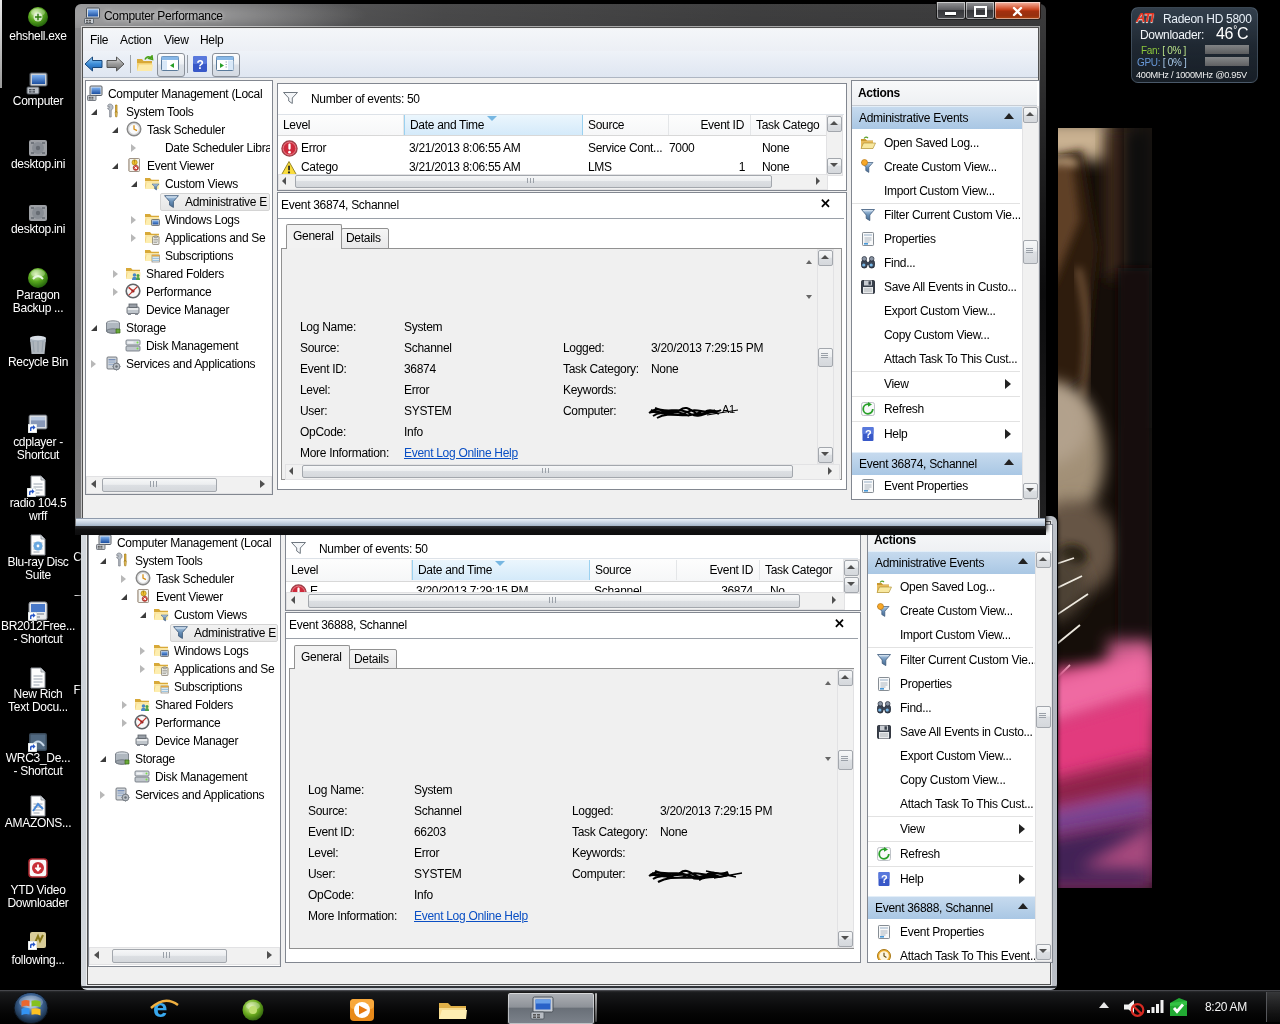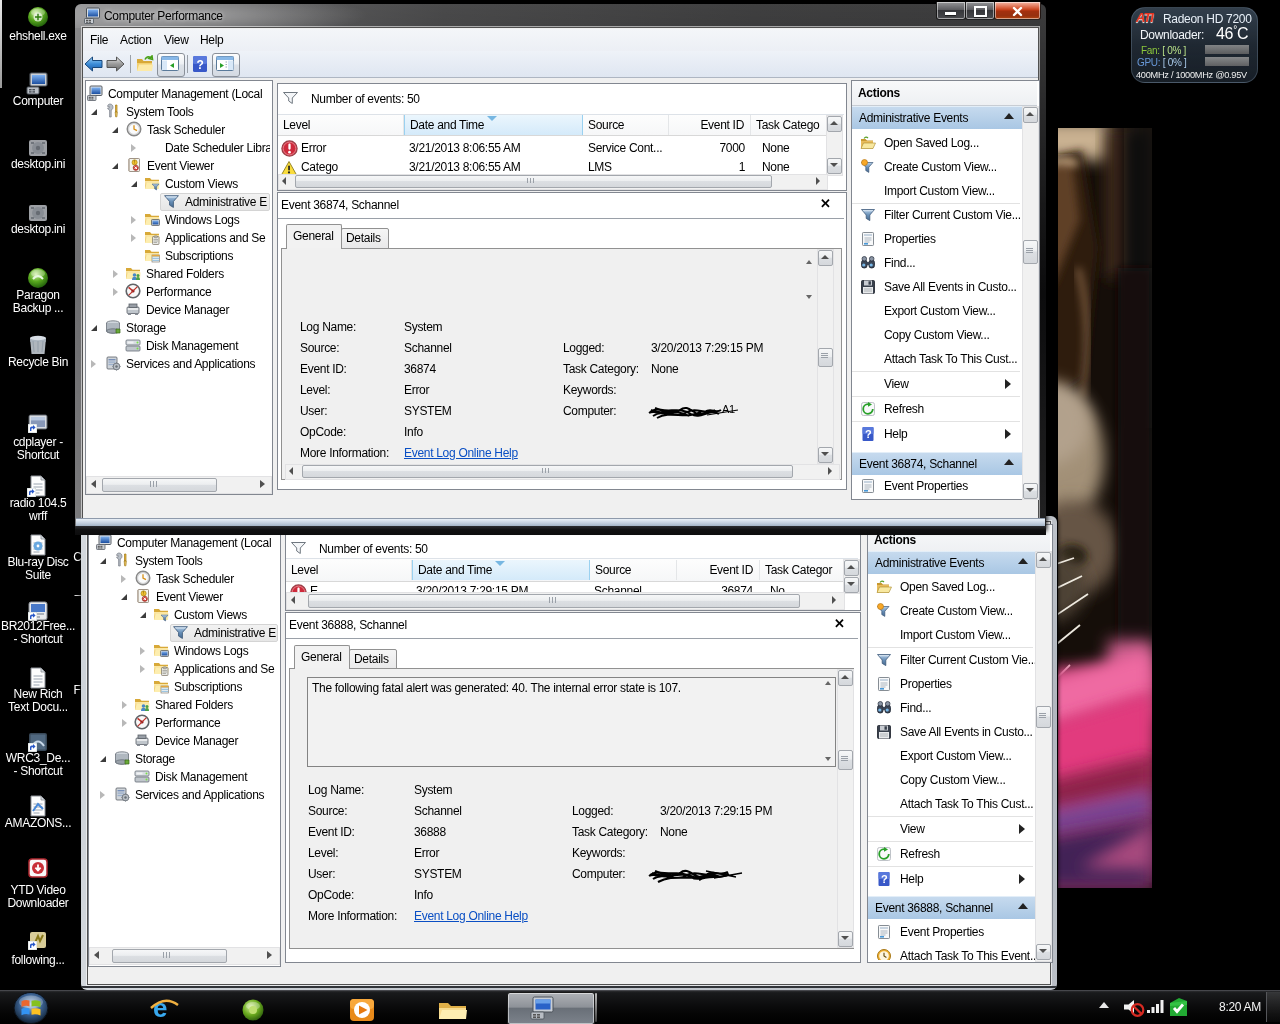--- a/index.html
+++ b/index.html
@@ -74,23 +74,23 @@
 <rect x="0" y="540" width="132" height="220" fill="#cc3d78" filter="url(#b2)"></rect>
 <path d="M0,560 L132,520 L132,565 L0,608 Z" fill="#ef6ba2" filter="url(#b2)"></path>
 <path d="M0,606 L132,566 L132,630 L0,664 Z" fill="#e23a7e" filter="url(#b2)"></path>
 <path d="M0,660 L132,628 L132,662 L0,690 Z" fill="#8e2148" filter="url(#b2)"></path>
 <path d="M0,688 L132,660 L132,692 L0,716 Z" fill="#7a4492" filter="url(#b2)"></path>
 <path d="M0,714 L132,690 L132,760 L0,760 Z" fill="#432457" filter="url(#b2)"></path>
 <path d="M60,740 L132,696 L132,742 Z" fill="#a8487e" filter="url(#b2)"></path>
 </svg>
 </div>
 
-<div class="a" style="left:1131px;top:7px;width:125px;height:74px;background:linear-gradient(rgba(96,118,138,.38),rgba(56,70,86,.25) 52%,rgba(28,36,46,.15)),rgba(26,34,44,.85);border-radius:14px;border:1px solid rgba(110,130,150,.4)">
+<div class="a" style="left:1131px;top:7px;width:125px;height:74px;background:linear-gradient(rgba(96,118,138,.38),rgba(56,70,86,.25) 52%,rgba(28,36,46,.15)),rgba(26,34,44,.85);border-radius:7px;border:1px solid rgba(110,130,150,.4)">
  <div class="a" style="left:4px;top:2px;font-size:13px;font-weight:bold;font-style:italic;color:#e8321e;letter-spacing:-1px;text-shadow:0 1px 1px #fff">ATI</div>
- <div class="a" style="left:31px;top:4px;font-size:12px;color:#e8f0f8">Radeon HD 7200</div>
+ <div class="a" style="left:31px;top:4px;font-size:12px;color:#e8f0f8">Radeon HD 5800</div>
  <div class="a" style="left:8px;top:20px;font-size:12px;color:#f2f6fa">Downloader:</div>
  <div class="a" style="left:84px;top:16px;font-size:16px;color:#fff">46<span style="font-size:10px;vertical-align:6px">°</span>C</div>
  <div class="a" style="left:9px;top:37px;font-size:10px;color:#8cc83c">Fan: <span style="color:#b8e088">[ 0% ]</span></div>
  <div class="a" style="left:5px;top:49px;font-size:10px;color:#6898d8">GPU: <span style="color:#a8c8e8">[ 0% ]</span></div>
  <div class="a" style="left:73px;top:37px;width:44px;height:9px;background:linear-gradient(#9a9a9a,#6a6a6a);opacity:.8"></div>
  <div class="a" style="left:73px;top:49px;width:44px;height:9px;background:linear-gradient(#a0a0a0,#707070);opacity:.8"></div>
  <div class="a" style="left:4px;top:62px;font-size:10px;color:#f0f0f0;white-space:nowrap;transform:scale(.92);transform-origin:0 0">400MHz / 1000MHz @0.95V</div>
 </div>
 <div class="a" style="left:0;top:0;width:2px;height:88px;background:linear-gradient(#e8e8e8,#9a9a9a)"></div>
 
@@ -555,40 +555,37 @@
 <div class="a pane" style="left:285px;top:612px;width:574px;height:349px"></div>
 <div class="a" style="left:289px;top:618px">Event 36888, Schannel</div>
 <div class="a" style="left:834px;top:616px;font-size:13px;font-weight:bold">✕</div>
 <div class="a" style="left:286px;top:638px;width:572px;height:1px;background:#9aa0a8"></div>
 <div class="a" style="left:349px;top:649px;width:46px;height:20px;background:linear-gradient(#f5f5f5,#e8e8e9);border:1px solid #919191;border-radius:2px 2px 0 0"></div>
 <div class="a" style="left:354px;top:652px">Details</div>
 <div class="a gpane" style="left:289px;top:668px;width:563px;height:279px;border-color:#919191"></div>
 <div class="a" style="left:294px;top:645px;width:54px;height:23px;background:#f2f2f2;border:1px solid #919191;border-bottom:none;border-radius:2px 2px 0 0"></div>
 <div class="a" style="left:301px;top:650px">General</div>
 <div class="a" style="left:295px;top:668px;width:53px;height:2px;background:#f1f1f1"></div>
-<div class="a" style="left:307px;top:677px;width:527px;height:88px;background:#f2f2f2;border:1px solid #838383;overflow:hidden">
-  <div style="padding:3px 10px 0 4px;line-height:14px">The following fatal alert was generated: 40. The internal error state is 107.</div>
-</div>
 <div class="a arr" style="left:825px;top:681px;border-left:3px solid transparent;border-right:3px solid transparent;border-bottom:4px solid #666"></div>
 <div class="a arr" style="left:825px;top:757px;border-left:3px solid transparent;border-right:3px solid transparent;border-top:4px solid #666"></div>
 <div class="a sbt" style="left:837px;top:669px;width:15px;height:277px"></div>
 <div class="a sbb" style="left:838px;top:670px;width:13px;height:14px"></div>
     <div class="a arr" style="left:841px;top:675px;border-left:4px solid transparent;border-right:4px solid transparent;border-bottom:4px solid #505050"></div>
 <div class="a sbb" style="left:838px;top:750px;width:13px;height:18px"></div>
     <div class="a" style="left:841px;top:758px;width:7px;height:1px;background:#9aa0a8;box-shadow:0 2px 0 #9aa0a8,0 -2px 0 #9aa0a8"></div>
 <div class="a sbb" style="left:838px;top:931px;width:13px;height:14px"></div>
     <div class="a arr" style="left:841px;top:936px;border-left:4px solid transparent;border-right:4px solid transparent;border-top:4px solid #505050"></div>
 <div class="a fld" style="left:308px;top:783px">Log Name:</div>
     <div class="a fld" style="left:414px;top:783px">System</div>
 <div class="a fld" style="left:308px;top:804px">Source:</div>
     <div class="a fld" style="left:414px;top:804px">Schannel</div>
 <div class="a fld" style="left:572px;top:804px">Logged:</div>
     <div class="a fld" style="left:660px;top:804px">3/20/2013 7:29:15 PM</div>
 <div class="a fld" style="left:308px;top:825px">Event ID:</div>
-    <div class="a fld" style="left:414px;top:825px">36888</div>
+    <div class="a fld" style="left:414px;top:825px">66203</div>
 <div class="a fld" style="left:572px;top:825px">Task Category:</div>
     <div class="a fld" style="left:660px;top:825px">None</div>
 <div class="a fld" style="left:308px;top:846px">Level:</div>
     <div class="a fld" style="left:414px;top:846px">Error</div>
 <div class="a fld" style="left:572px;top:846px">Keywords:</div>
 <div class="a fld" style="left:308px;top:867px">User:</div>
     <div class="a fld" style="left:414px;top:867px">SYSTEM</div>
 <div class="a fld" style="left:572px;top:867px">Computer:</div>
 <svg class="a" style="left:644px;top:858px" width="105" height="30">
       <path d="M6,17 C16,9 26,23 36,15 C46,7 52,25 62,17 C70,11 76,19 84,14 M9,21 C21,13 31,25 43,17 C53,11 62,21 72,15 M11,13 C23,19 35,11 47,19 C57,25 66,13 76,19 M5,18 C11,14 19,22 27,16 M55,22 C65,16 75,22 85,16 M8,15 C22,22 36,12 52,20 M14,24 C30,15 48,24 66,16" stroke="#000" stroke-width="2.1" fill="none"></path>
@@ -844,21 +841,21 @@
 <div class="a hcol" style="left:583px;width:86px;top:115px">Source</div>
 <div class="a hcol" style="left:669px;width:82px;top:115px;text-align:right;padding-right:6px">Event ID</div>
 <div class="a hcol" style="left:751px;width:75px;top:115px;border-right:none">Task Catego</div>
 <div class="a arr" style="left:487px;top:116px;border-left:5px solid transparent;border-right:5px solid transparent;border-top:5px solid #77b7e2"></div>
 <svg class="a" style="left:281px;top:140px" width="17" height="17">
       <use href="#i-err"></use>
     </svg>
 <div class="a cell" style="left:301px;top:141px">Error</div>
 <div class="a cell" style="left:409px;top:141px">3/21/2013 8:06:55 AM</div>
 <div class="a cell" style="left:588px;top:141px">Service Cont...</div>
-<div class="a cell" style="left:669px;top:141px;width:76px;text-align:right">7000</div>
+<div class="a cell" style="left:669px;top:141px;width:76px;">7000</div>
 <div class="a cell" style="left:762px;top:141px">None</div>
 <svg class="a" style="left:281px;top:160px" width="16" height="16">
       <use href="#i-warn"></use>
     </svg>
 <div class="a cell" style="left:301px;top:160px">Catego</div>
 <div class="a cell" style="left:409px;top:160px">3/21/2013 8:06:55 AM</div>
 <div class="a cell" style="left:588px;top:160px">LMS</div>
 <div class="a cell" style="left:669px;top:160px;width:76px;text-align:right">1</div>
 <div class="a cell" style="left:762px;top:160px">None</div>
 <div class="a sbt" style="left:826px;top:115px;width:15px;height:59px"></div>
@@ -1063,16 +1060,16 @@
   <rect x="0" y="11" width="3" height="3" fill="#f0f0f0"></rect>
       <rect x="4.5" y="8" width="3" height="6" fill="#f0f0f0"></rect>
       <rect x="9" y="5" width="3" height="9" fill="#f0f0f0"></rect>
       <rect x="13.5" y="1" width="3" height="13" fill="#f0f0f0"></rect>
  </svg>
  <svg class="a" style="left:1168px;top:6px" width="22" height="22">
   <path d="M2,7 L11,2 L11,20 L2,20 Z M11,2 L19,5 L19,20 L11,20 Z" fill="#22aa33"></path>
   <path d="M2,7 L19,5 L19,9 L2,10 Z" fill="#33c244"></path>
   <path d="M6,12 L9,15.5 L15,8.5" stroke="#fff" stroke-width="2.8" fill="none"></path>
  </svg>
- <div class="a" style="left:1205px;top:10px;width:56px;color:#f5f5f5;font-size:12px;text-align:right">8:20 AM</div>
+ <div class="a" style="left:1205px;top:10px;width:56px;color:#f5f5f5;font-size:12px;text-align:left">8:20 AM</div>
  <div class="a" style="left:1266px;top:2px;width:1px;height:30px;background:#55565a"></div>
  <div class="a" style="left:1267px;top:2px;width:13px;height:30px;background:linear-gradient(rgba(255,255,255,.12),rgba(255,255,255,.03))"></div>
 </div>
 
 </body></html>

